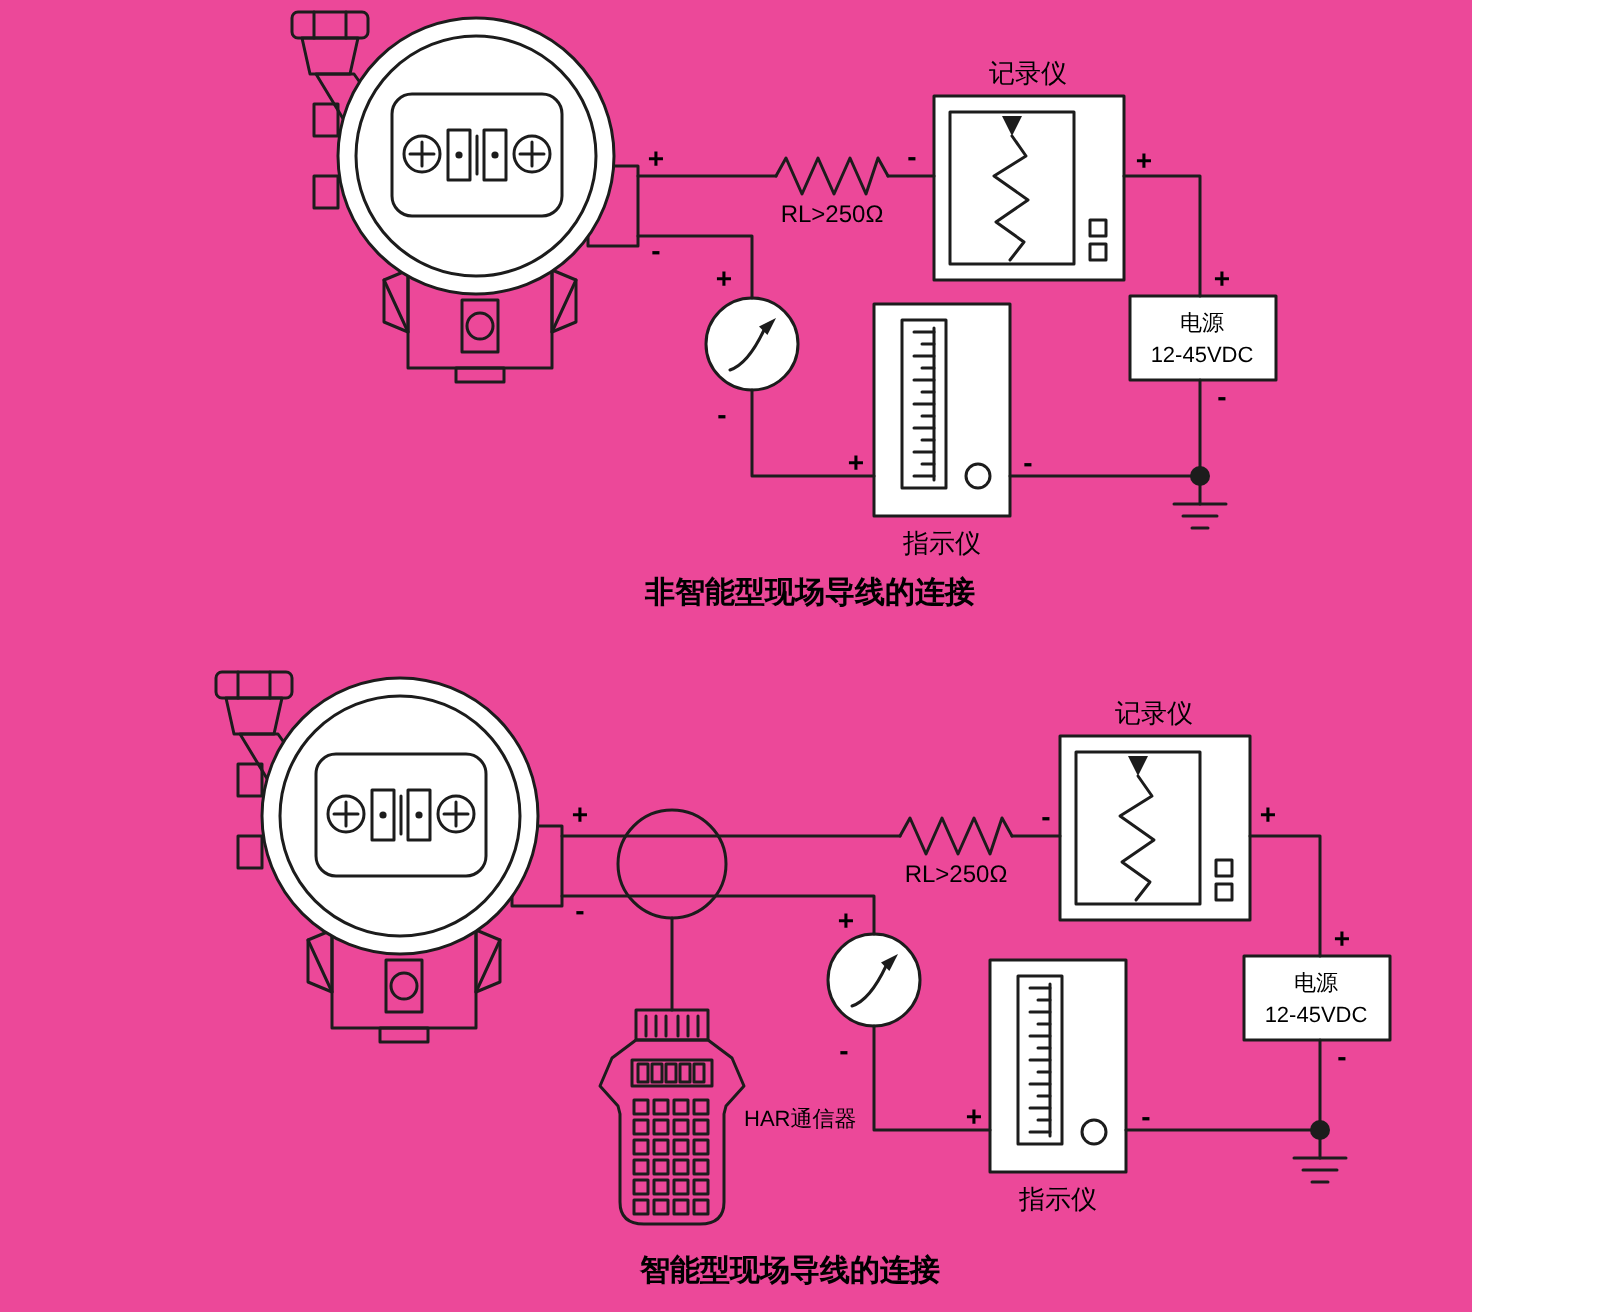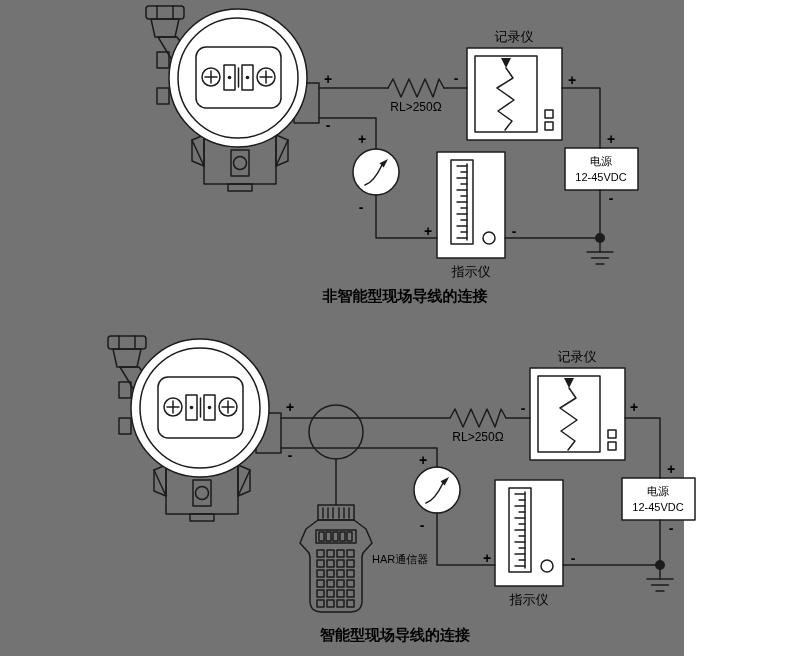--- a/index.html
+++ b/index.html
@@ -1,16 +1,16 @@
 <!DOCTYPE html>
 <html><head>
 <meta charset="utf-8">
 <style>
   html,body{margin:0;padding:0;background:#fff;width:800px;height:656px;overflow:hidden}
-  .stage{position:relative;width:684px;height:656px;background:#737373;
+  .stage{position:relative;width:736px;height:656px;background:#ec4899;
          font-family:"Liberation Sans","DejaVu Sans",sans-serif}
   svg{display:block}
   .ink{stroke:#1c1c1c;stroke-width:1.5;fill:none;stroke-linejoin:round;stroke-linecap:round}
   text{fill:#000;stroke:none;font-family:"Liberation Sans","DejaVu Sans",sans-serif}
   .labels text{text-anchor:middle}
   text.cjk{font-size:13px}
   text.small{font-size:12px}
   text.tiny{font-size:11px}
   text.caption{font-size:15px;font-weight:bold}
   text.sign{font-size:14px;font-weight:bold;dominant-baseline:central}

